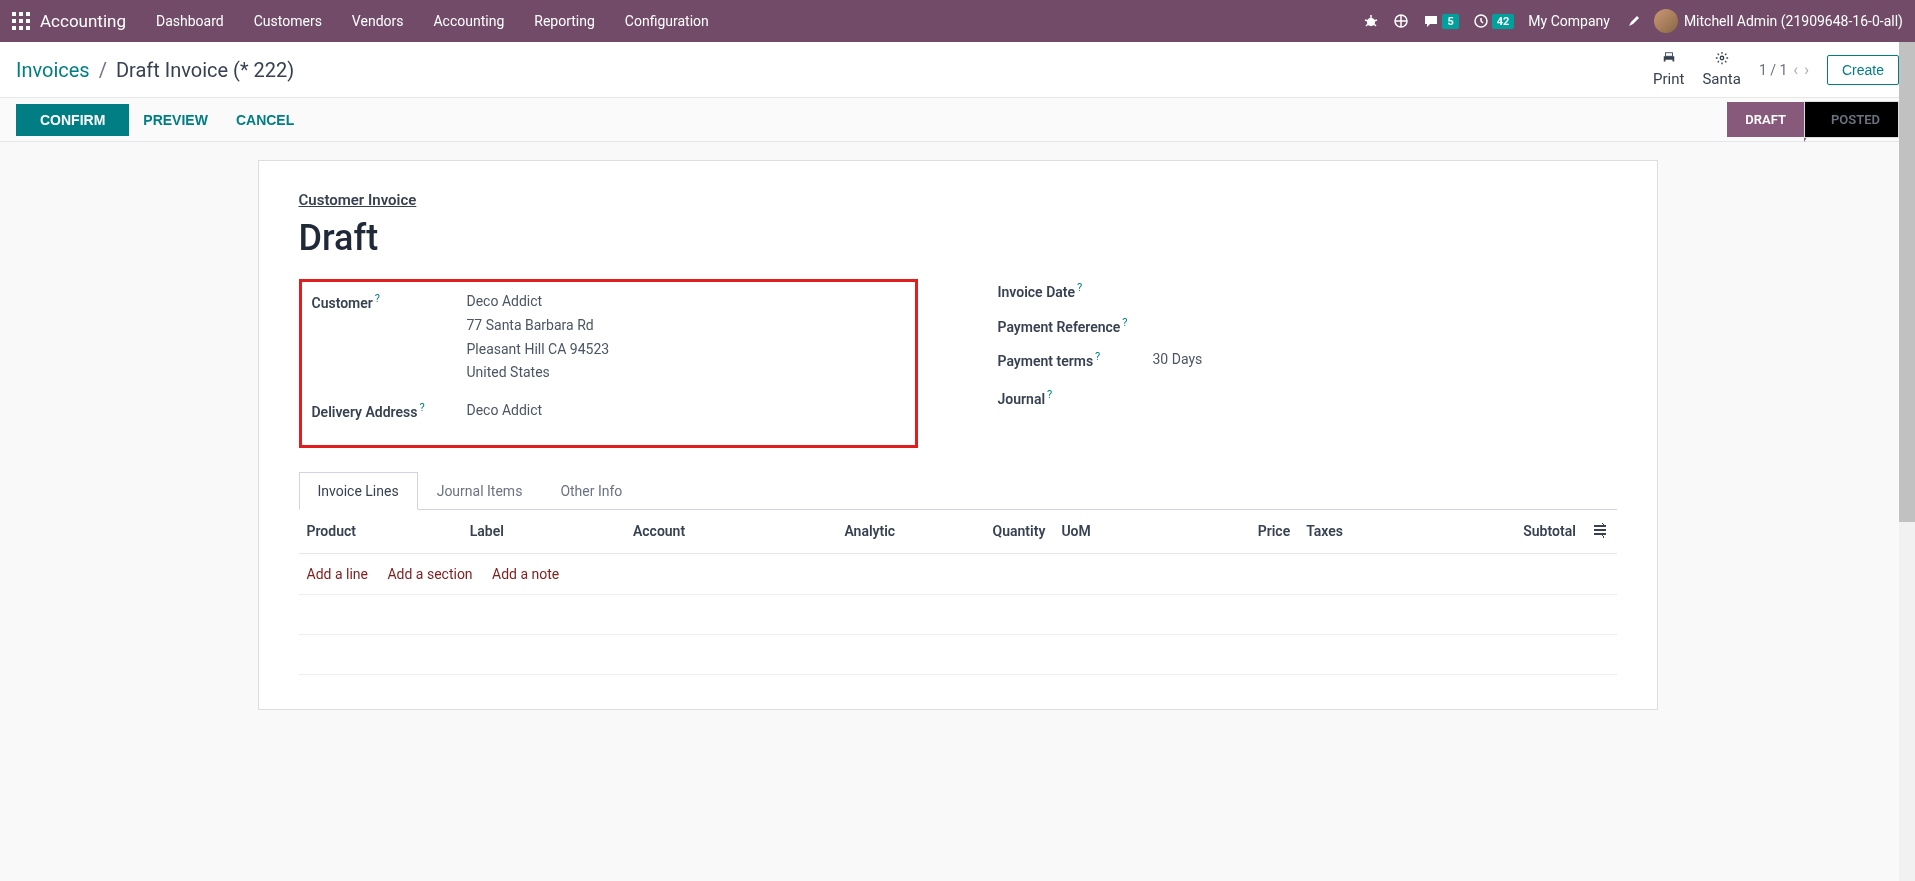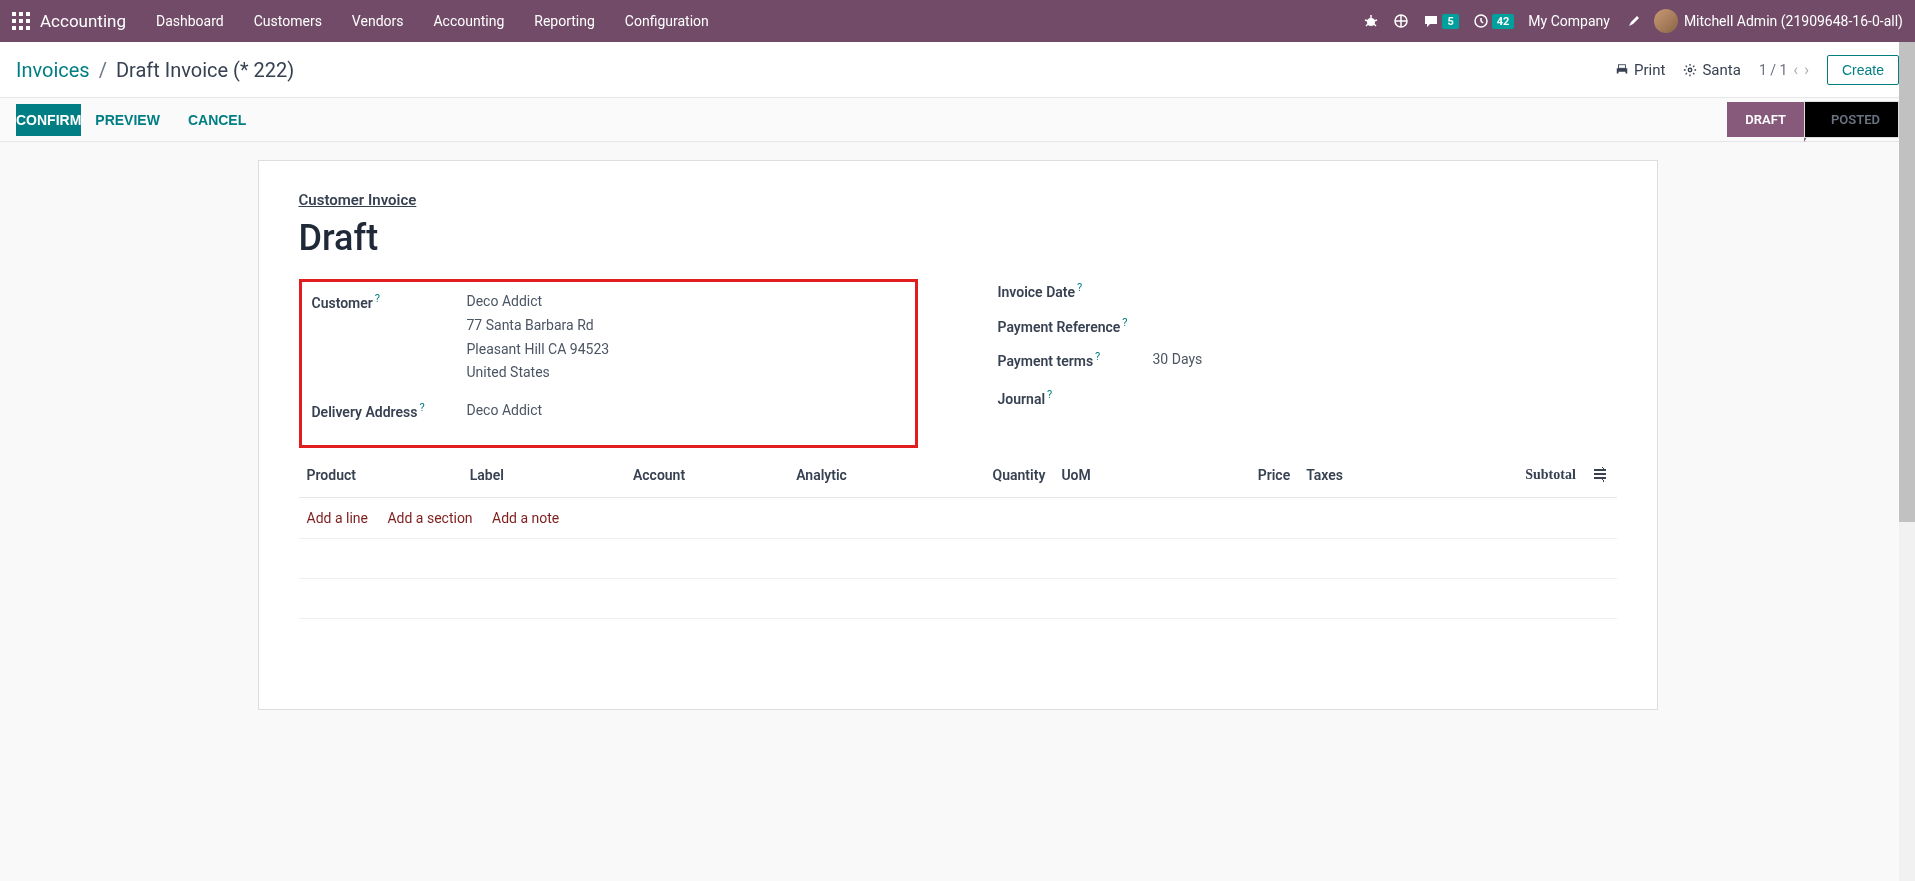--- a/index.html
+++ b/index.html
@@ -21,28 +21,28 @@
 .navbar .user { display: flex; align-items: center; font-size: 14px; cursor: pointer; }
 
 
 .crumb-bar { background: #fff; height: 56px; display: flex; align-items: center; padding: 8px 16px; border-bottom: 1px solid #e5e7eb; }
 .crumb-bar .crumbs { font-size: 20px; }
 .crumb-bar .crumbs .link { color: #017E84; cursor: pointer; }
 .crumb-bar .crumbs .sep { color: #6b7280; margin: 0 4px; }
 .crumb-bar .crumbs .current { color: #374151; }
 .crumb-bar .spacer { flex: 1; }
 .crumb-bar .actions { display: flex; align-items: center; gap: 18px; }
-.crumb-bar .action-link { color: #374151; font-size: 15px; display: flex; align-items: center; gap: 5px; cursor: pointer; }
+.crumb-bar .action-link { color: #374151; font-size: 15px; display: flex; align-items: center; gap: 5px; cursor: pointer; flex-direction: column; }
 .crumb-bar .pager { color: #6b7280; font-size: 14px; display: flex; align-items: center; gap: 6px; }
 .crumb-bar .pager-arrow { color: #aaa; cursor: pointer; font-size: 16px; }
 .crumb-bar .btn-create { border: 1px solid #017E84; color: #017E84; background: #fff; padding: 6px 14px; font-size: 14px; cursor: pointer; border-radius: 2px; }
 
 
 .status-bar { background: #fafafa; height: 44px; display: flex; align-items: center; padding: 0 16px; border-bottom: 1px solid #e5e7eb; }
-.status-bar .btn-confirm { background: #017E84; color: #fff; border: none; padding: 8px 0; font-size: 14px; font-weight: 600; cursor: pointer; }
+.status-bar .btn-confirm { background: #017E84; color: #fff; border: none; padding: 8px 24px; font-size: 14px; font-weight: 600; cursor: pointer; }
 .status-bar .btn-link { color: #017E84; background: none; border: none; padding: 8px 14px; font-size: 14px; font-weight: 600; cursor: pointer; }
 .status-bar .spacer { flex: 1; }
 .status-bar .pill { position: relative; display: inline-block; padding: 10px 18px; font-size: 13px; font-weight: 600; }
 .status-bar .pill.active { background: #875A7B; color: #fff; }
 .status-bar .pill.active::after { content:""; position:absolute; right:-12px; top:0; bottom:0; width:0; height:0; border-top:20px solid transparent; border-bottom:20px solid transparent; border-left:12px solid #875A7B;}
 .status-bar .pill.inactive { background: #000000; color: #6b7280; border:1px solid #ddd; padding-left:26px;}
 
 
 .content { display:flex; justify-content:center; padding-top:18px;}
 .sheet { background: #fff; width: 1400px; border: 1px solid #ddd; padding: 30px 40px; min-height: 550px; }
@@ -235,33 +235,38 @@
         <div class="field-value">30 Days</div>
       </div>
       <div class="field-row journal-row">
         <div class="field-label">
           <span>Journal</span><sup>?</sup>
         </div>
       </div>
     </div>
   </div>
 
+  <div class="tabs">
+    <div class="tab active">Invoice Lines</div>
+    <div class="tab">Journal Items</div>
+    <div class="tab">Other Info</div>
+  </div>
 
   <table class="tbl">
     <thead>
       <tr>
         <th style="width:160px;">Product</th>
         <th style="width:160px;">Label</th>
         <th style="width:160px;">Account</th>
-        <th style="width:160px;">Analytic</th>
+        <th style="width:160px;text-align:center;">Analytic</th>
         <th class="right" style="width:100px;">Quantity</th>
         <th style="width:140px;">UoM</th>
         <th class="right" style="width:100px;">Price</th>
         <th style="width:160px;">Taxes</th>
-        <th class="right" style="width:120px;font-family:Liberation Serif, serif;">Subtotal</th>
+        <th class="right" style="width:120px;">Subtotal</th>
         <th style="width:30px;">
           <span class="settings-icon">
             <svg viewBox="0 0 16 16" fill="#374151">
                   <rect x="2" y="3" width="12" height="2"></rect>
                   <rect x="2" y="7" width="12" height="2"></rect>
                   <rect x="2" y="11" width="12" height="2"></rect>
                   <path d="M10 1 l2 2 l-2 2 M10 13 l2 2 l-2 2" stroke="#374151" fill="none"></path>
                 </svg>
           </span>
         </th>

